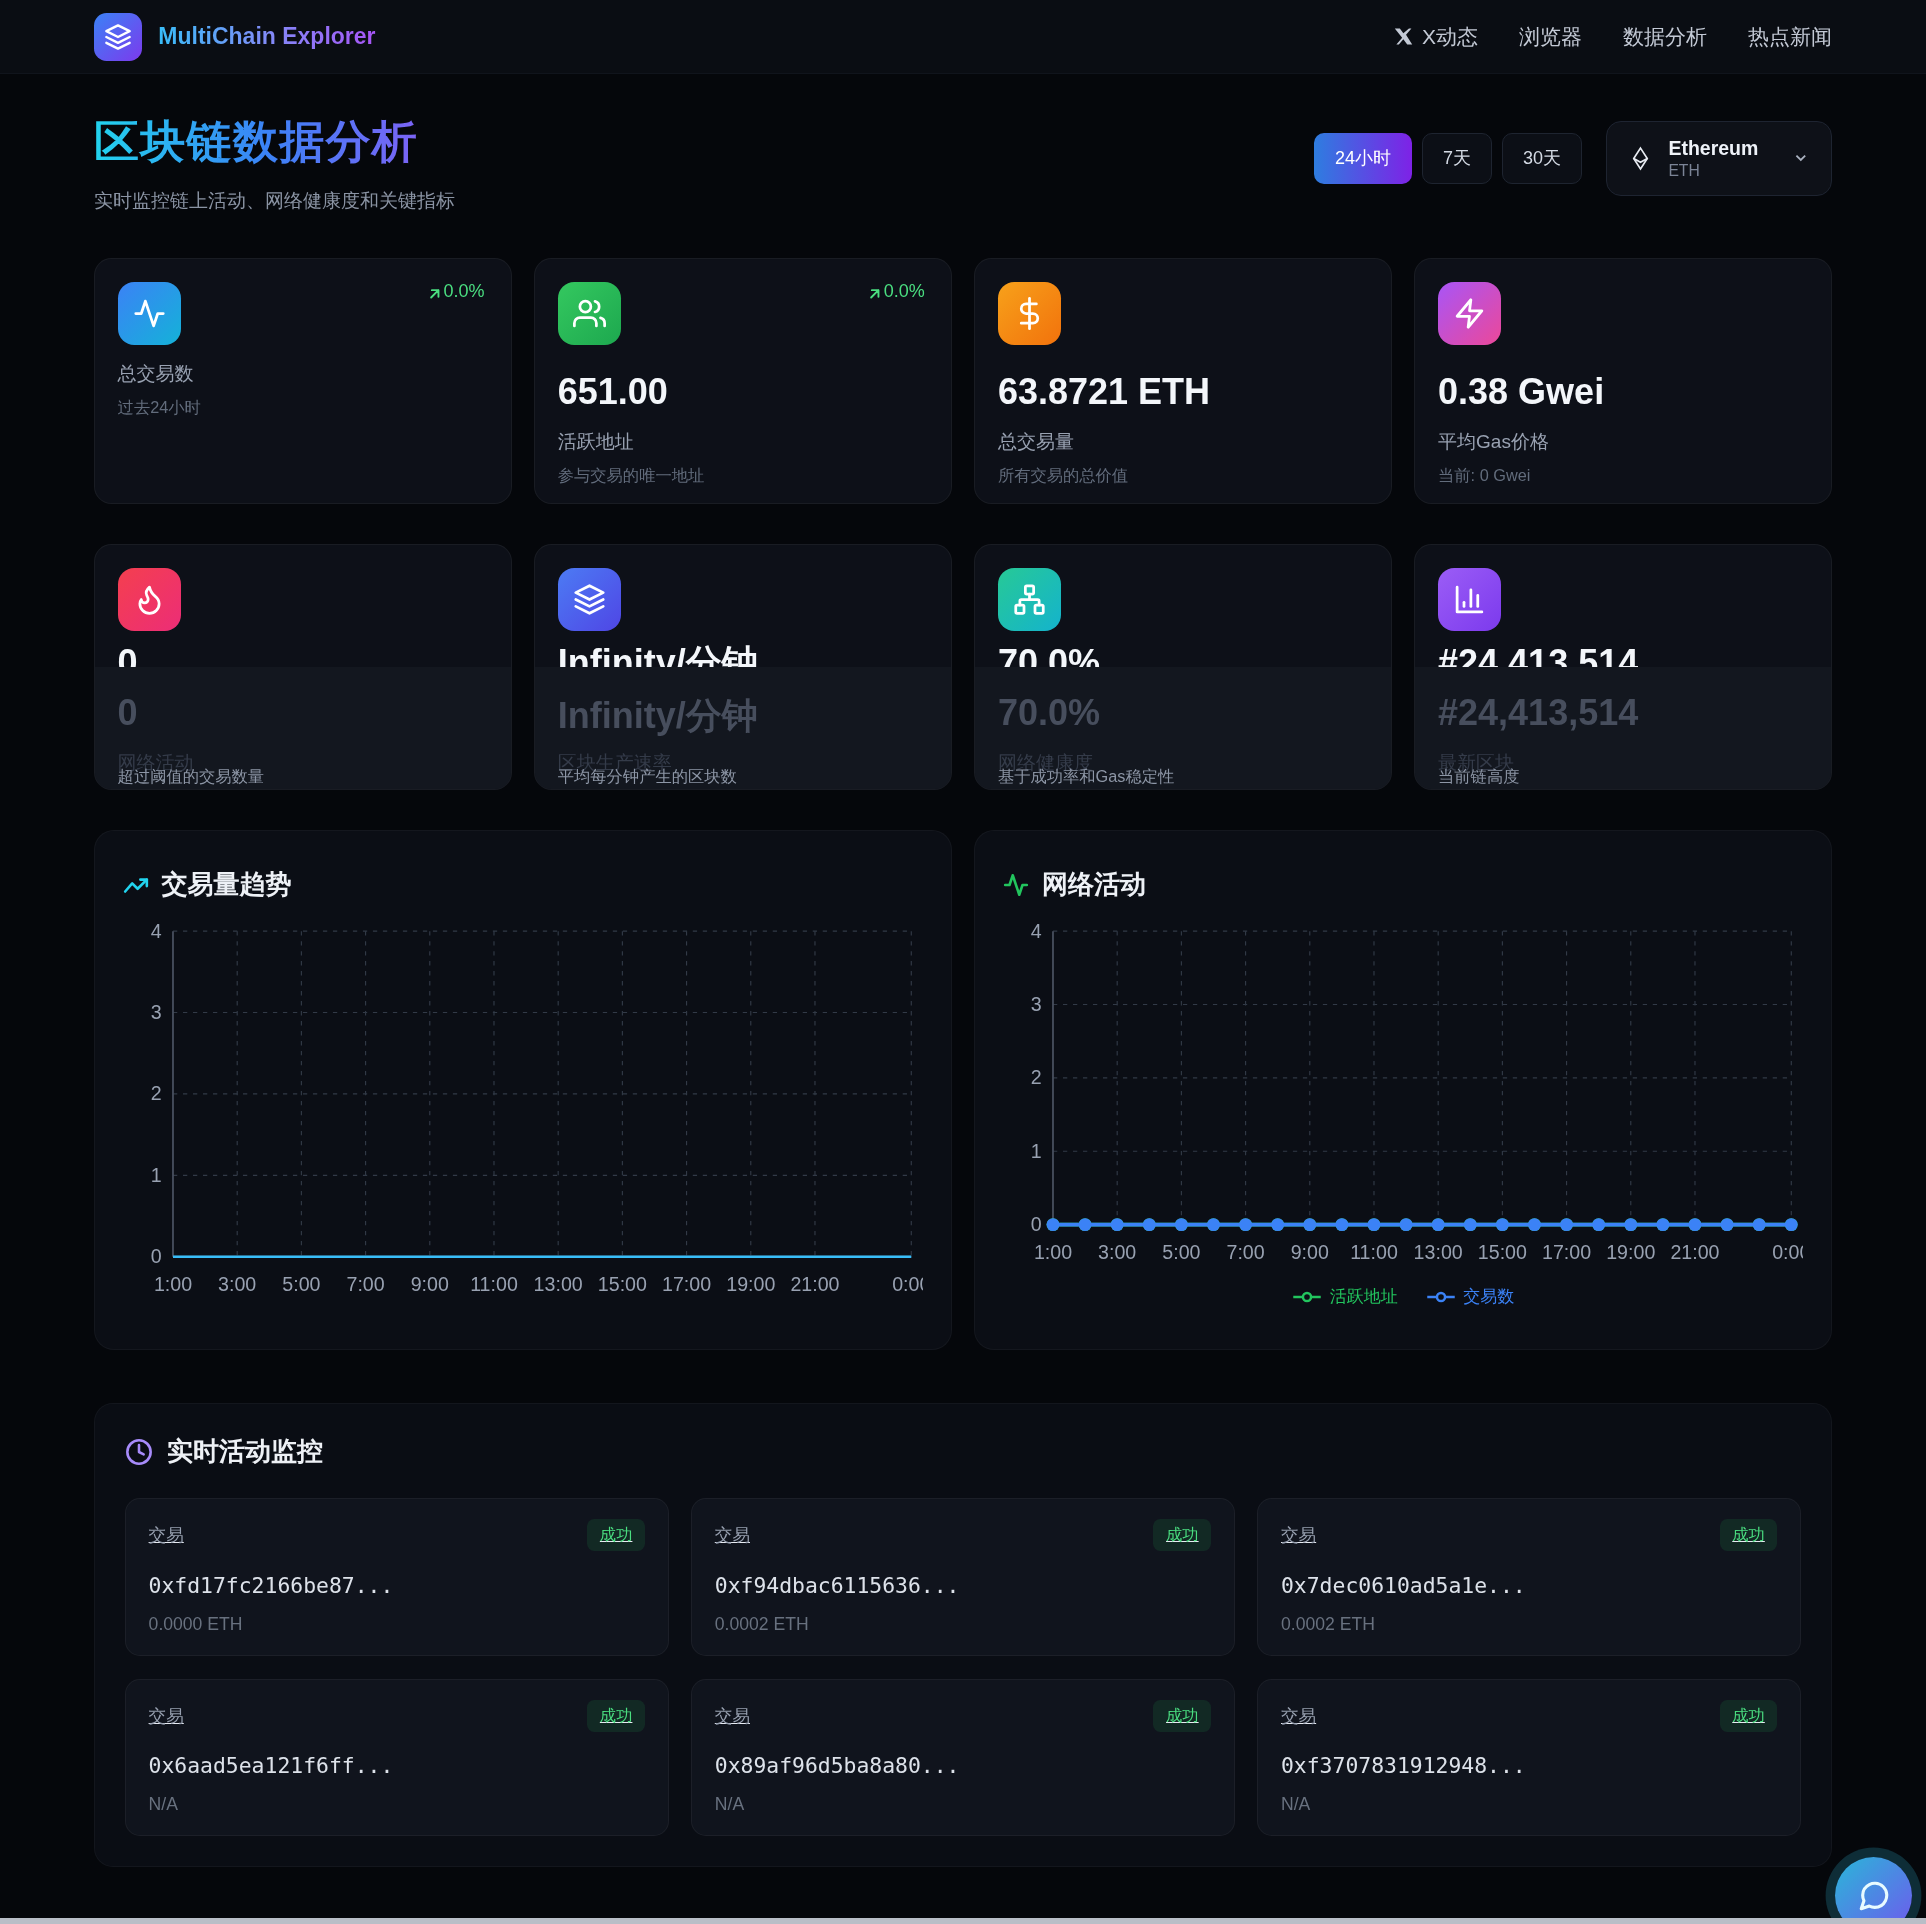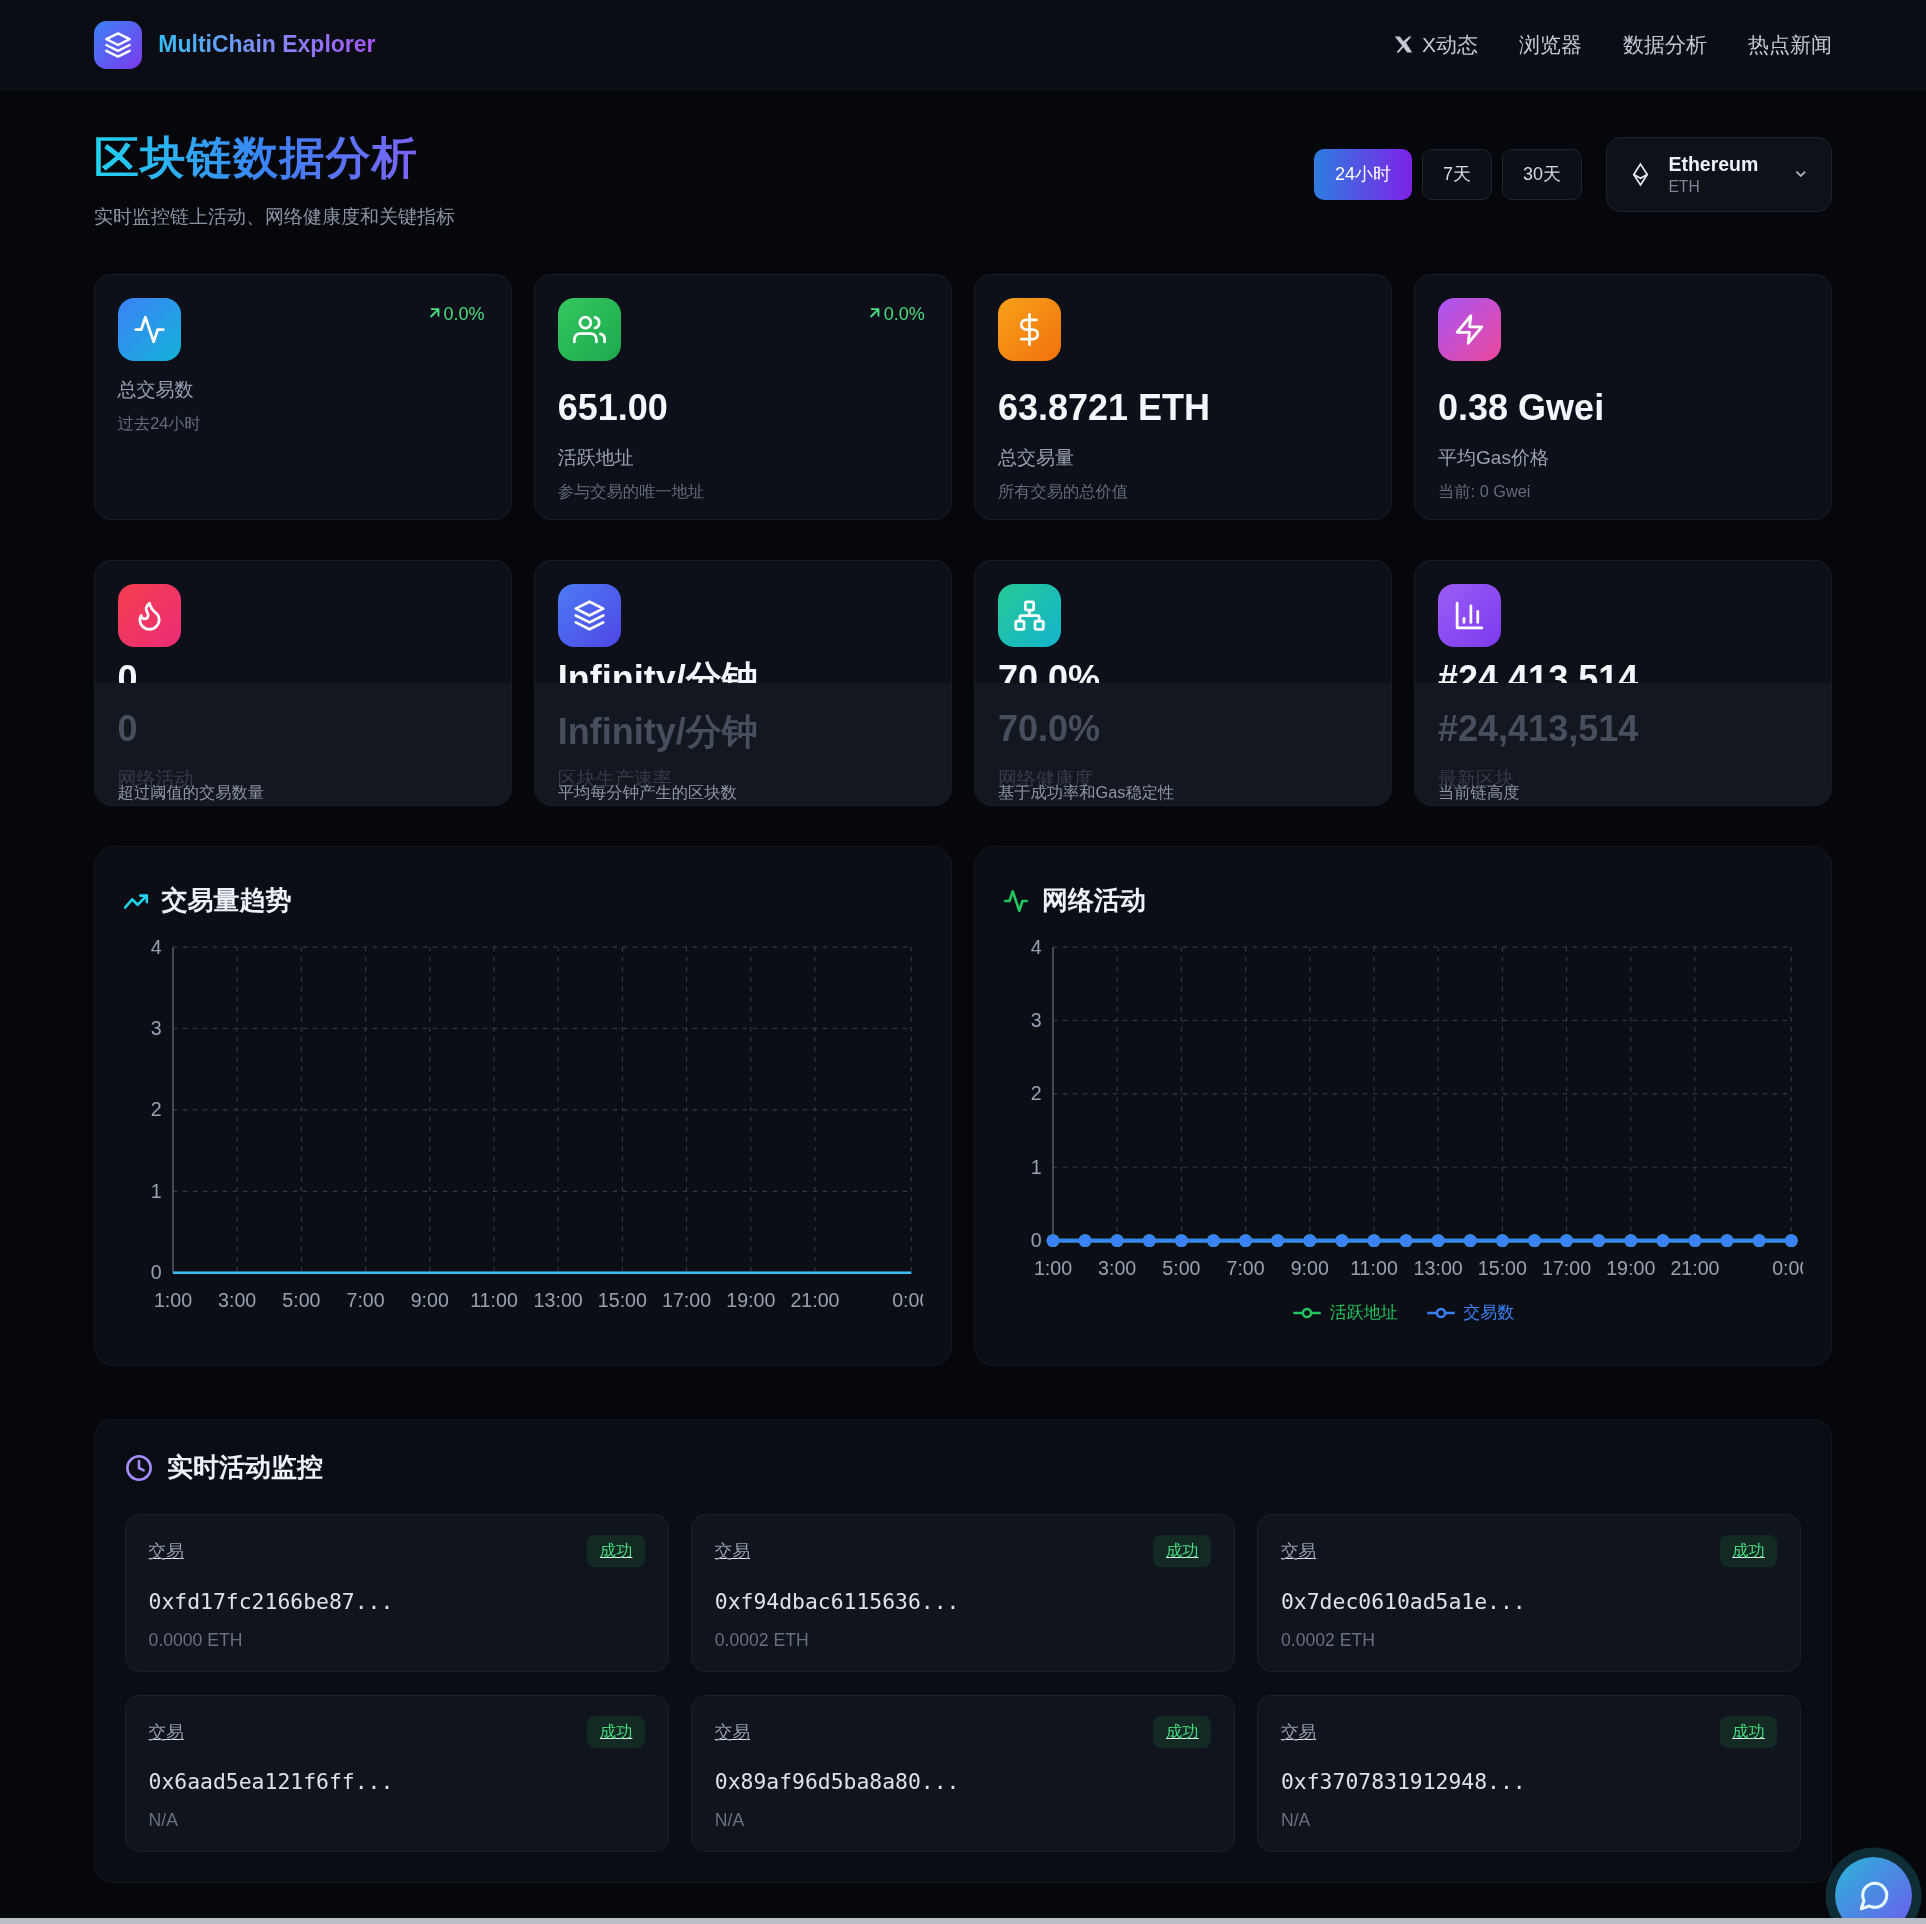--- a/index.html
+++ b/index.html
@@ -5,21 +5,21 @@
   * { box-sizing: border-box; }
   html,body { margin:0; padding:0; }
   body {
     width:1926px; height:1925px; overflow:hidden; position:relative;
     background:#05070b;
     font-family:"Liberation Sans","DejaVu Sans",sans-serif;
     color:#e8ecf3;
   }
   
   .navbar{
-    height:90px; background:#0a0d13; border-bottom:0.6px solid #10141c;
+    height:74px; background:#0a0d13; border-bottom:0.6px solid #10141c;
     display:flex; align-items:center; justify-content:space-between;
     padding:0 94px;
   }
   .brand{ display:flex; align-items:center; gap:16.3px; }
   .logo-tile{
     width:48px; height:48px; border-radius:12.6px;
     background:linear-gradient(135deg,#3b82f6,#7c3aed);
     display:flex; align-items:center; justify-content:center;
   }
   .logo-tile svg{ width:28px; height:28px; }
@@ -79,21 +79,21 @@
   .icon-tile svg{ width:33px; height:33px; stroke:#ffffff; fill:none; stroke-width:2; stroke-linecap:round; stroke-linejoin:round; }
   .g-blue  { background:linear-gradient(135deg,#3b82f6,#14b2d8); }
   .g-green { background:linear-gradient(135deg,#34c85f,#1da84f); }
   .g-orange{ background:linear-gradient(135deg,#f7a11a,#f2720c); }
   .g-pink  { background:linear-gradient(135deg,#a855f7,#ec4899); }
   .g-red   { background:linear-gradient(135deg,#f43f4f,#ec2d77); }
   .g-indigo{ background:linear-gradient(135deg,#4c7bf4,#4f46e5); }
   .g-teal  { background:linear-gradient(135deg,#27c996,#14b3cd); }
   .g-violet{ background:linear-gradient(135deg,#9b5df6,#7c3aed); }
   .stat-change{
-    position:absolute; top:29px; right:26px; display:flex; align-items:flex-start; gap:0;
+    position:absolute; top:22px; right:26px; display:flex; align-items:flex-end; gap:0;
     color:#4ade80; font-size:18px;
   }
   .stat-change svg{ width:17.6px; height:17.6px; stroke:#4ade80; fill:none; stroke-width:2.6; stroke-linecap:round; stroke-linejoin:round; }
   .stat-value{ margin-top:26px; font-size:36px; font-weight:700; color:#f3f6fa; }
   .stat-title{ margin-top:16.3px; font-size:19px; color:#99a2b2; }
   .stat-sub{ margin-top:10px; font-size:16.3px; color:#626c7c; }
   
   .ghost .ghost-peek{
     position:absolute; left:22.6px; top:94px; height:28px; overflow:hidden;
     font-size:36px; font-weight:700; color:#f3f6fa; line-height:1.35;

